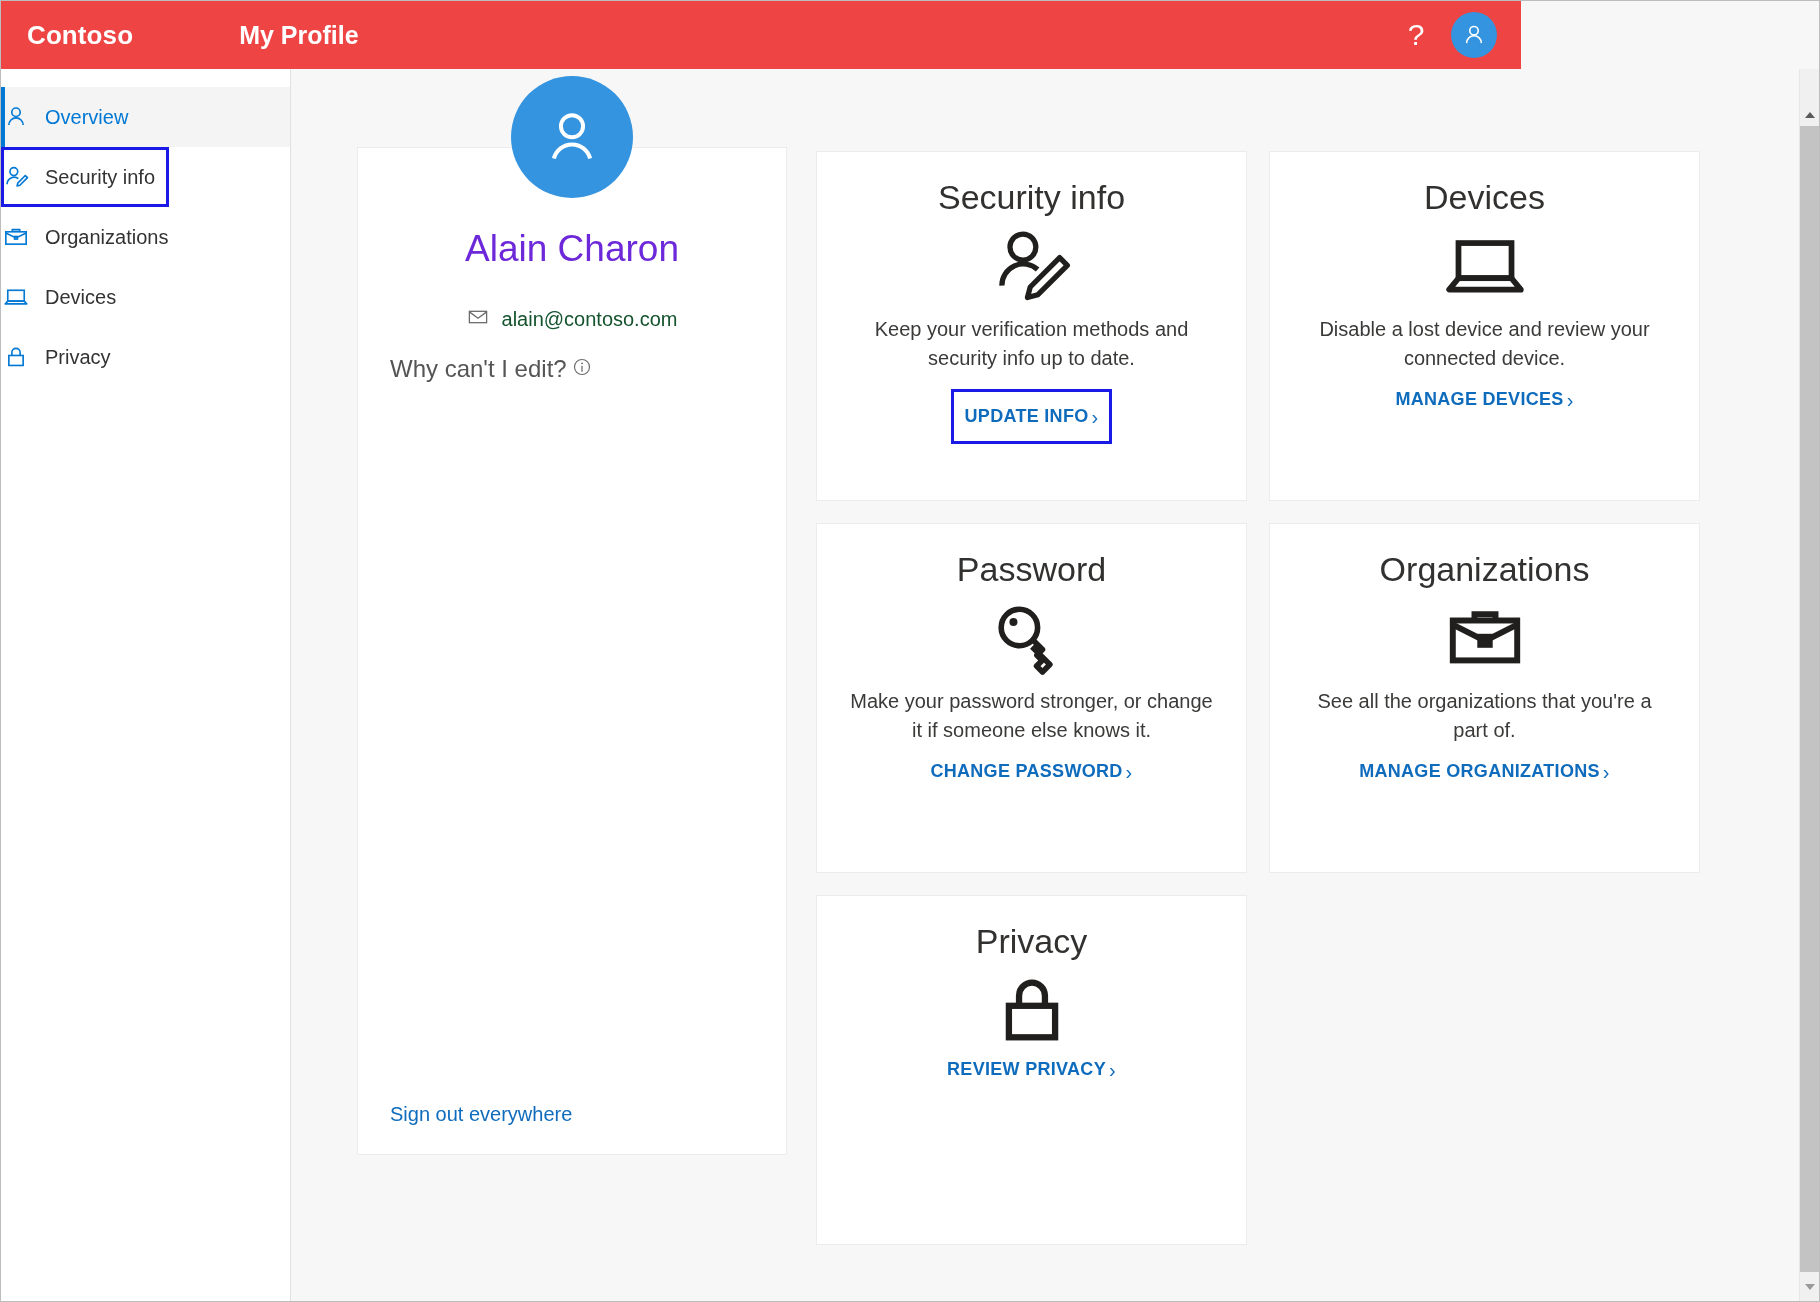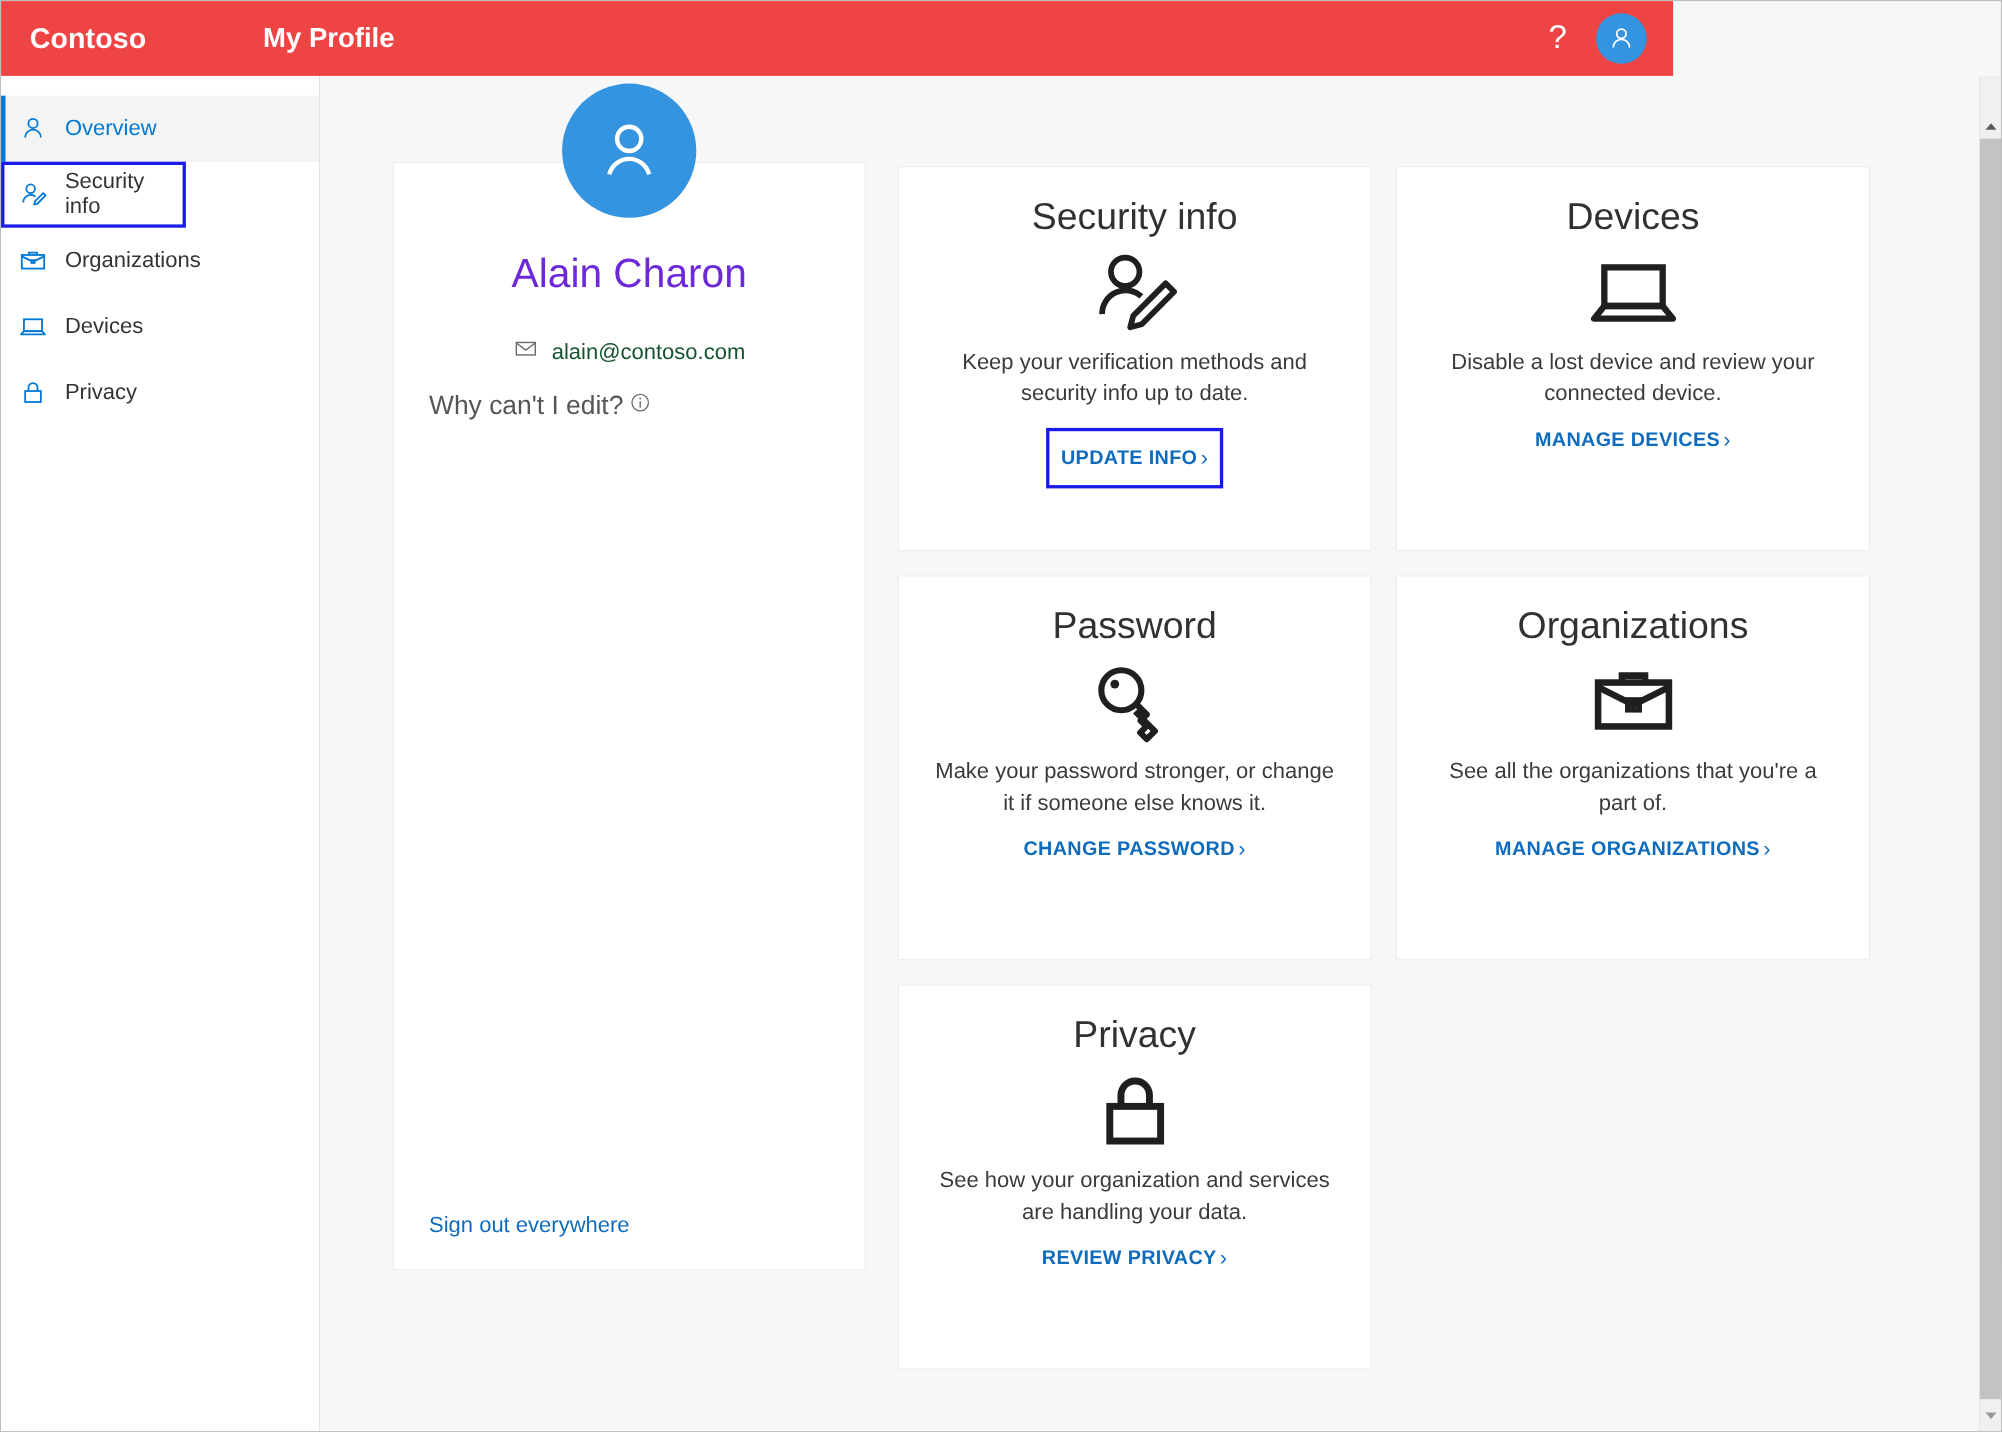--- a/index.html
+++ b/index.html
@@ -80,21 +80,21 @@
     background: #ffffff;
     border-right: 1px solid #e1e1e1;
     padding-top: 18px;
     z-index: 10;
   }
   .nav-item {
     position: relative;
     height: 60px;
     display: flex;
     align-items: center;
-    padding-left: 14px;
+    padding-left: 0;
     cursor: pointer;
     color: #333333;
     font-size: 20px;
   }
   .nav-item .nav-icon {
     width: 30px;
     height: 30px;
     margin-right: 14px;
     flex: 0 0 auto;
     display: flex;
@@ -487,21 +487,20 @@
         <div class="tile-row">
 
           <div class="tile h-std">
             <div class="tile-title">Privacy</div>
             <div class="tile-icon">
               <svg width="84" height="84" viewBox="0 0 24 24">
                 <rect x="5.4" y="10.8" width="13.2" height="9" fill="none" stroke="#201f1e" stroke-width="1.8"></rect>
                 <path d="M8.3 10.8V7.9a3.7 3.7 0 0 1 7.4 0v2.9" fill="none" stroke="#201f1e" stroke-width="1.8"></path>
               </svg>
             </div>
-            <div class="tile-desc">See how your organization and services are handling your data.</div>
             <div class="tile-link">
               <span>REVIEW PRIVACY</span>
               <span class="chev">›</span>
             </div>
           </div>
         </div>
 
       </div>
     </div>
   </div>

